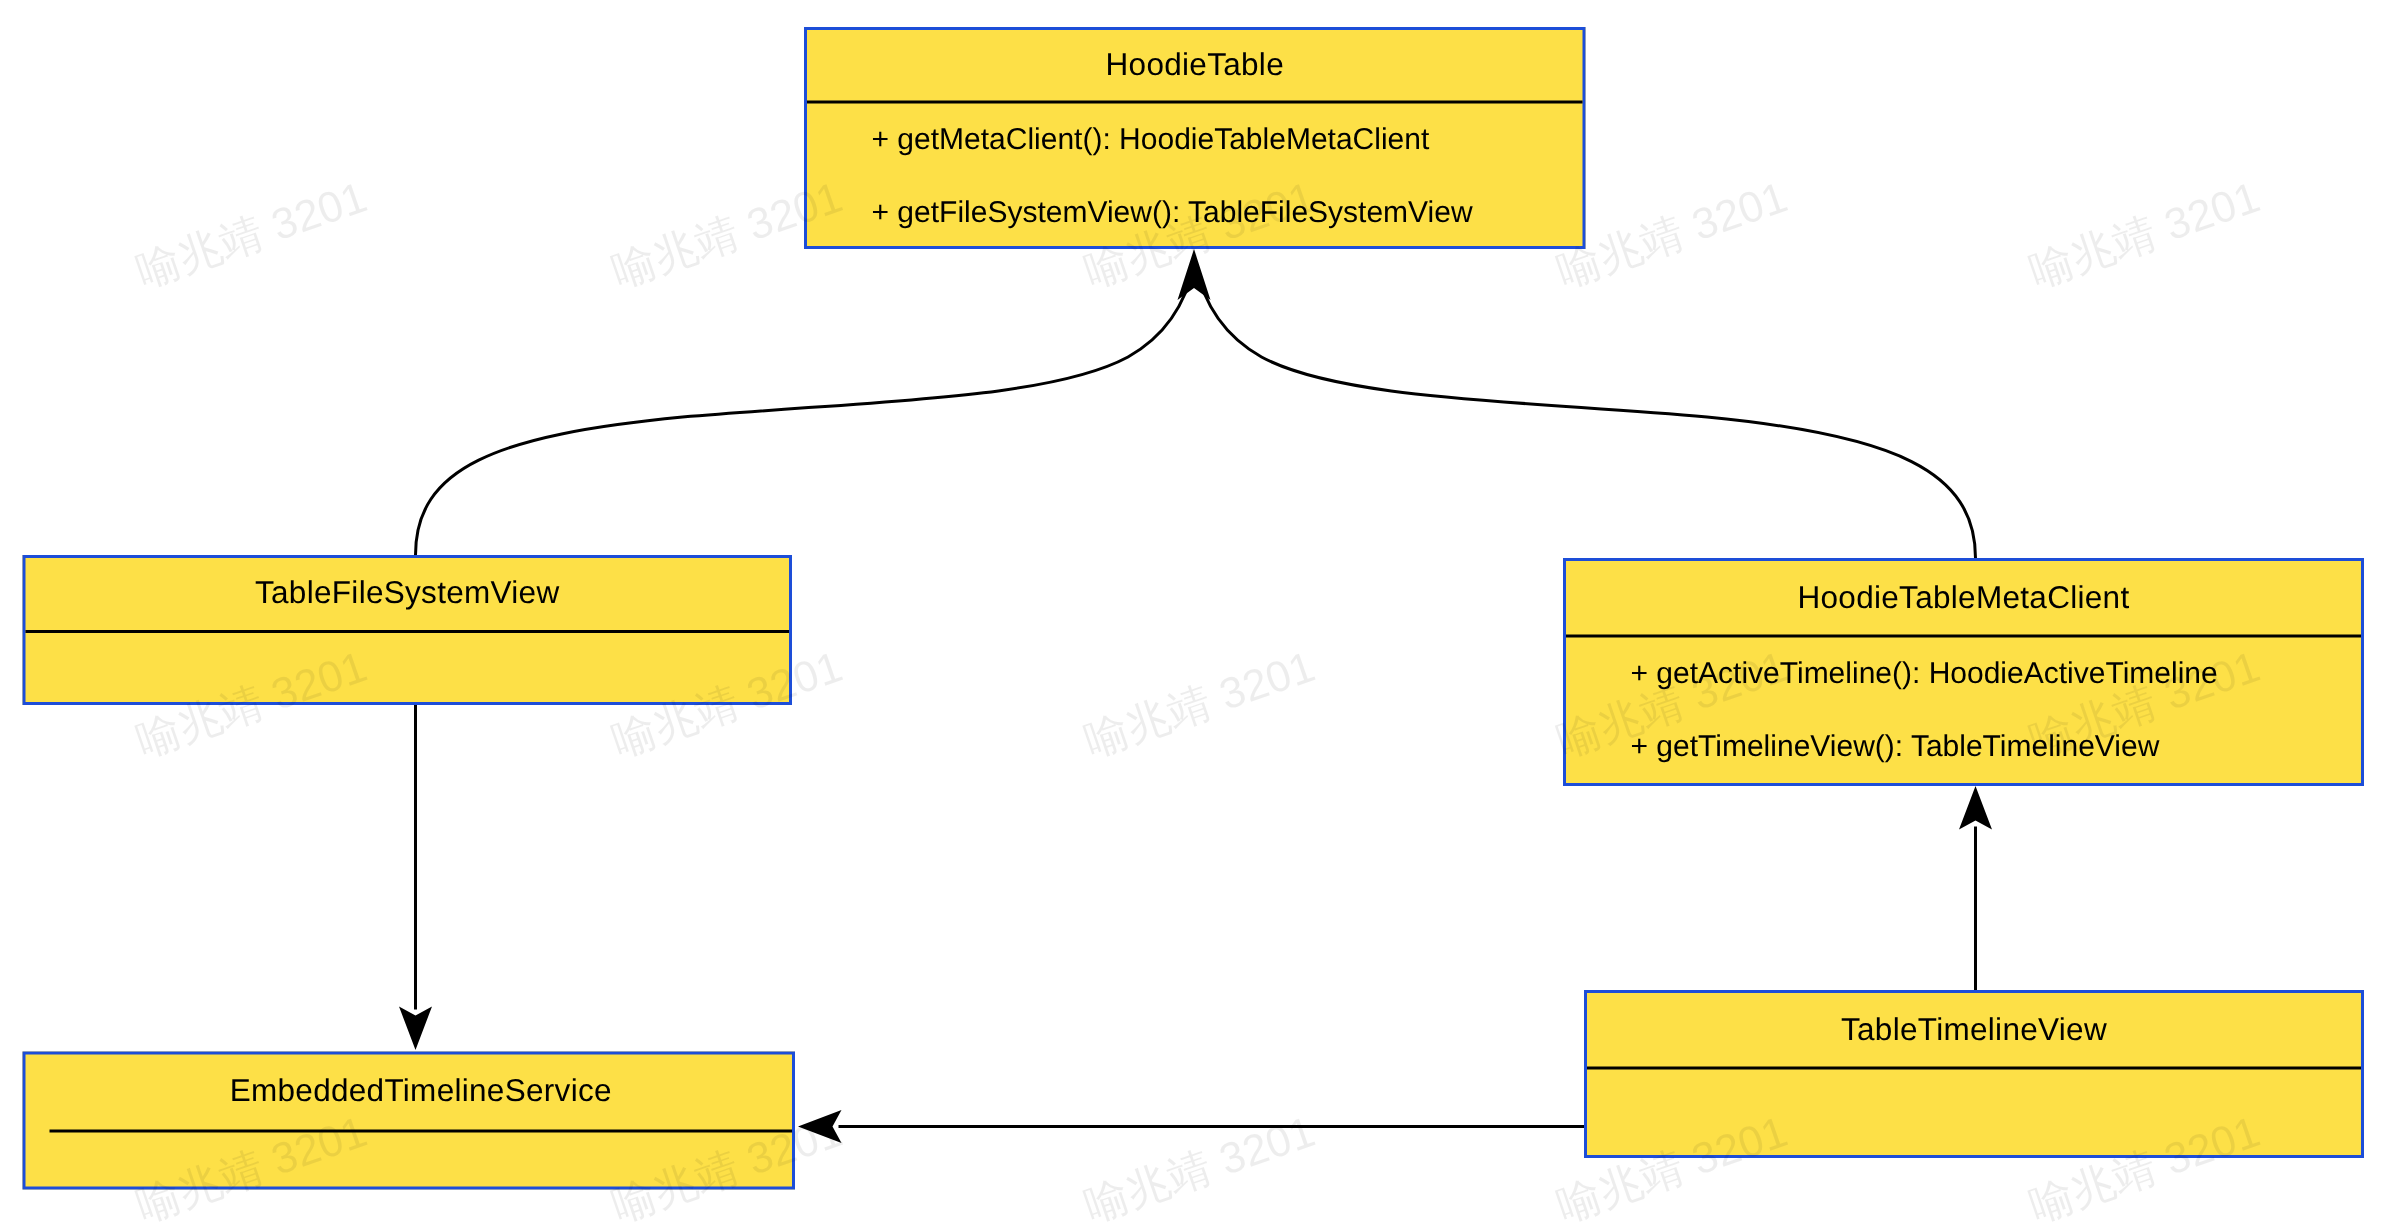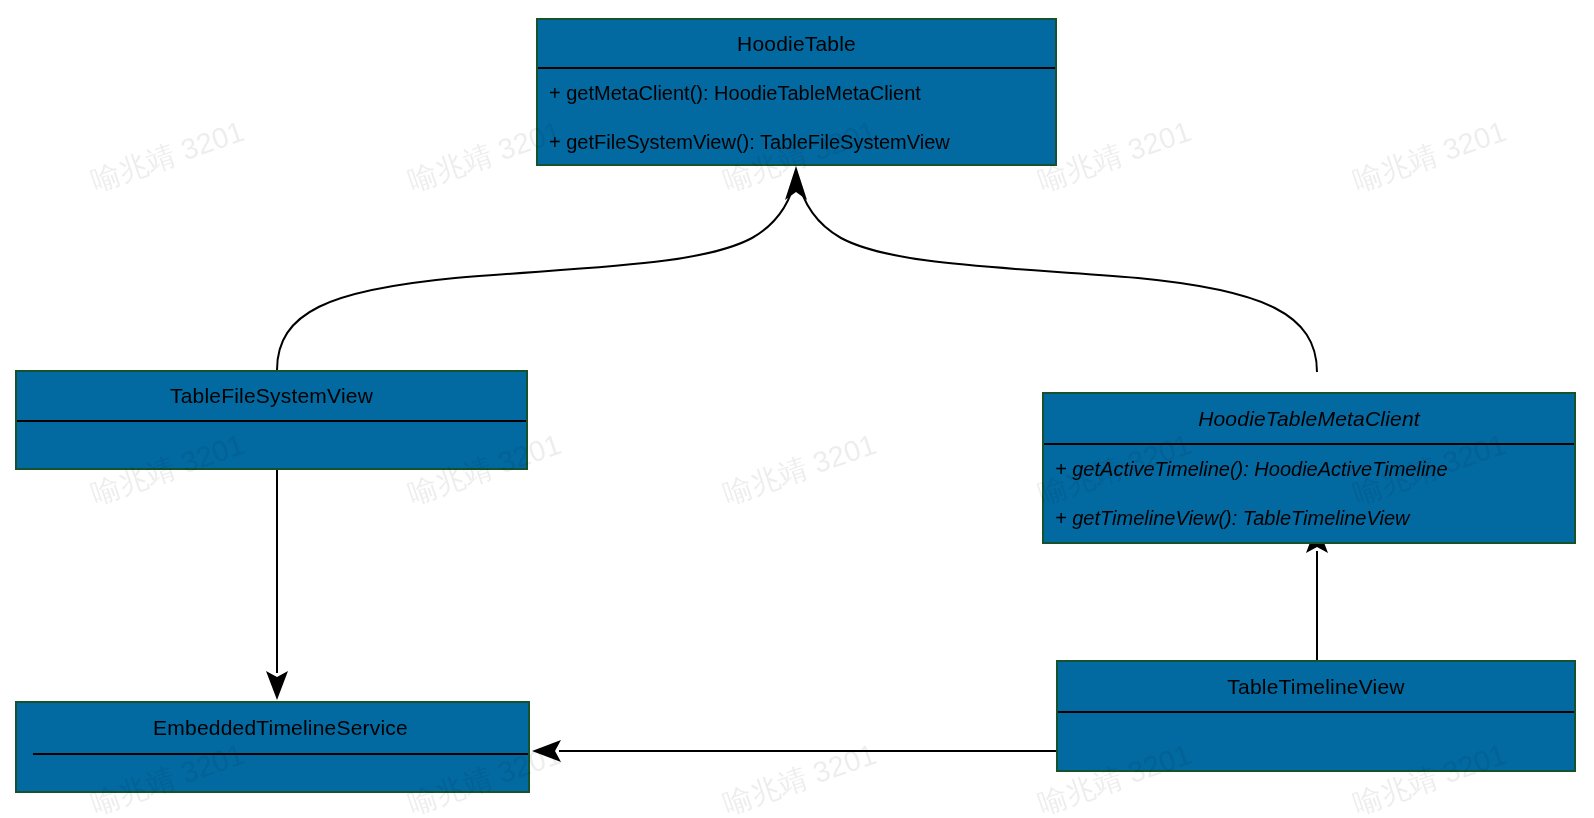--- a/index.html
+++ b/index.html
@@ -12,50 +12,51 @@
     color: #000000;
     overflow: hidden;
   }
   svg.edges {
     position: absolute;
     left: 0; top: 0;
     width: 1594px; height: 818px;
   }
   .uml-class {
     position: absolute;
-    background: #0369a1;
-    border: 2px solid #14532d;
+    background: #fde047;
+    border: 2px solid #1d4ed8;
     box-sizing: border-box;
   }
   .uml-title {
     border-bottom: 2px solid #000000;
     display: flex;
     align-items: center;
     justify-content: center;
     font-size: 21px;
     letter-spacing: 0.2px;
     box-sizing: border-box;
   }
   .uml-body { box-sizing: border-box; }
   .uml-member {
     font-size: 20px;
-    padding-left: 11px;
+    padding-left: 27px;
     display: flex;
     align-items: center;
     white-space: nowrap;
+    margin-left: 16px;
   }
   
   #box-hoodie-table       { left: 536px;  top: 18px;  width: 521px; height: 148px; }
   #box-hoodie-table .uml-title  { height: 49px; }
   #box-hoodie-table .uml-member { height: 49px; }
 
   #box-table-fs-view      { left: 15px;   top: 370px; width: 513px; height: 100px; text-align: center; }
   #box-table-fs-view .uml-title { height: 50px; }
 
-  #box-meta-client        { left: 1042px; top: 392px; width: 534px; height: 152px; font-style: italic; }
+  #box-meta-client        { left: 1042px; top: 372px; width: 534px; height: 152px; }
   #box-meta-client .uml-title   { height: 51px; }
   #box-meta-client .uml-member  { height: 49px; }
 
   #box-embedded-service   { left: 15px;   top: 701px; width: 515px; height: 92px; padding-left: 16px; }
   #box-embedded-service .uml-title { height: 52px; }
 
   #box-timeline-view      { left: 1056px; top: 660px; width: 520px; height: 112px; }
   #box-timeline-view .uml-title { height: 51px; }
 
   .watermark-layer {

